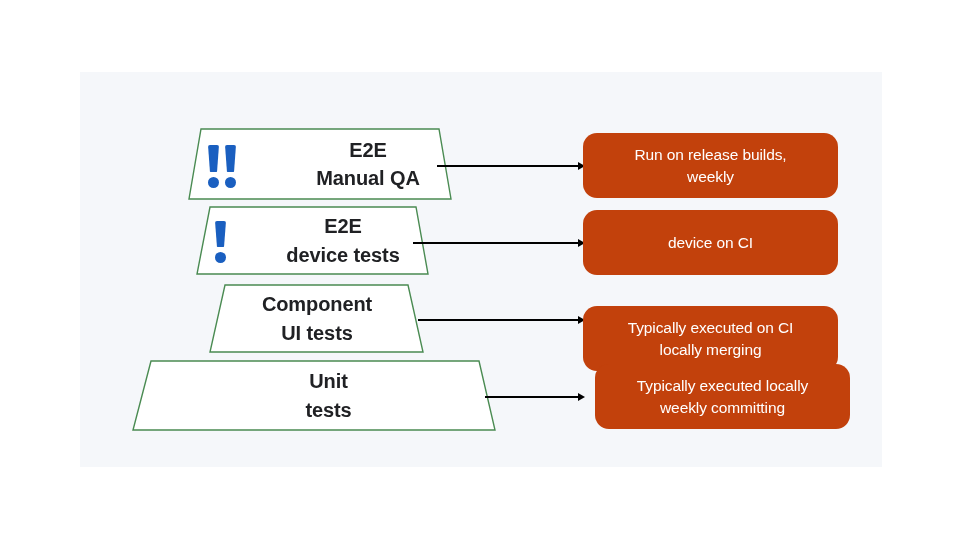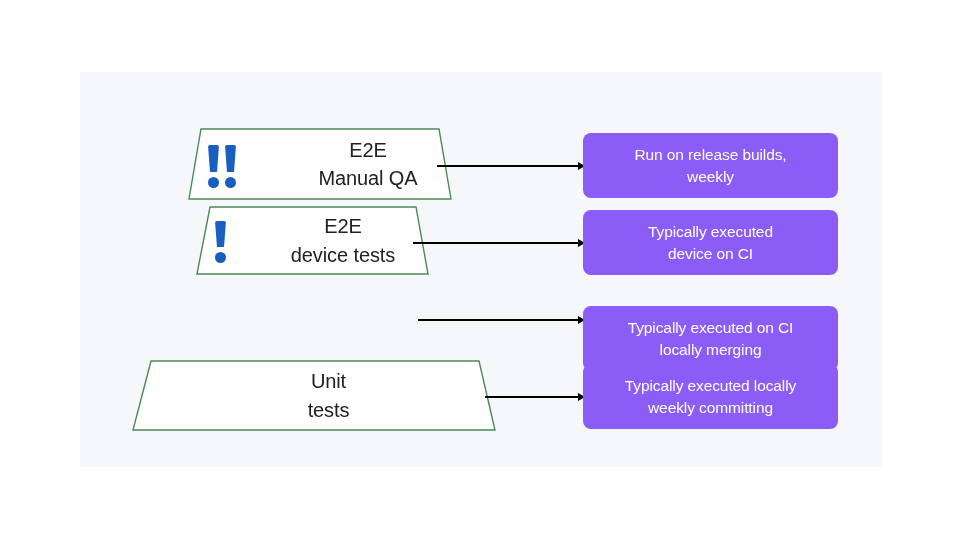--- a/index.html
+++ b/index.html
@@ -24,20 +24,21 @@
     left: 80px;
     top: 72px;
     width: 802px;
     height: 395px;
     background: #f5f7fa;
   }
 
   
   .layer {
     position: absolute;
+    font-weight: bold;
   }
   .layer svg {
     position: absolute;
     left: 0;
     top: 0;
     overflow: visible;
   }
   .layer-label {
     position: absolute;
     left: 0;
@@ -109,22 +110,22 @@
     border-bottom: 4px solid transparent;
     border-left: 7px solid #000000;
   }
 
   
   .callout {
     position: absolute;
     left: 583px;
     width: 255px;
     height: 65px;
-    background: #8b5cf6;
-    border-radius: 8px;
+    background: #c2410c;
+    border-radius: 14px;
     display: flex;
     flex-direction: column;
     align-items: center;
     justify-content: center;
     color: #ffffff;
     font-size: 15.5px;
     line-height: 1.42;
     text-align: center;
     white-space: nowrap;
     letter-spacing: -0.1px;
@@ -166,20 +167,29 @@
         <span class="stem"></span>
         <span class="dot"></span>
       </span>
     </div>
     <div class="layer-label" style="padding-left:30px;">
       <span class="l1">E2E</span>
       <span class="l2">device tests</span>
     </div>
   </div>
 
+  <div class="layer" style="left:209px; top:284px; width:216px; height:69px;">
+    <svg width="216" height="69" viewBox="0 0 216 69">
+      <polygon points="16,1 199,1 214,68 1,68" fill="#ffffff" stroke="#4a8b52" stroke-width="1.4"></polygon>
+    </svg>
+    <div class="layer-label">
+      <span class="l1">Component</span>
+      <span class="l2">UI tests</span>
+    </div>
+  </div>
 
   <div class="layer" style="left:132px; top:360px; width:365px; height:71px;">
     <svg width="365" height="71" viewBox="0 0 365 71">
       <polygon points="19,1 347,1 363,70 1,70" fill="#ffffff" stroke="#4a8b52" stroke-width="1.4"></polygon>
     </svg>
     <div class="layer-label" style="padding-left:14px;">
       <span class="l1">Unit</span>
       <span class="l2">tests</span>
     </div>
   </div>
@@ -203,27 +213,26 @@
     <span class="shaft" style="width:93px;"></span>
     <span class="head" style="left:93px;"></span>
   </div>
 
   <div class="callout" style="top:133px;">
     <span>Run on release builds,</span>
     <span>weekly</span>
   </div>
 
   <div class="callout" style="top:210px;">
-    <span>Typically executed</span>
     <span>device on CI</span>
   </div>
 
   <div class="callout" style="top:287px;margin-top:19px;">
     <span>Typically executed on CI</span>
     <span>locally merging</span>
   </div>
 
-  <div class="callout" style="top:364px;">
+  <div class="callout" style="top:364px;margin-left:12px;">
     <span>Typically executed locally</span>
     <span>weekly committing</span>
   </div>
 
 </div>
 
 </body></html>

